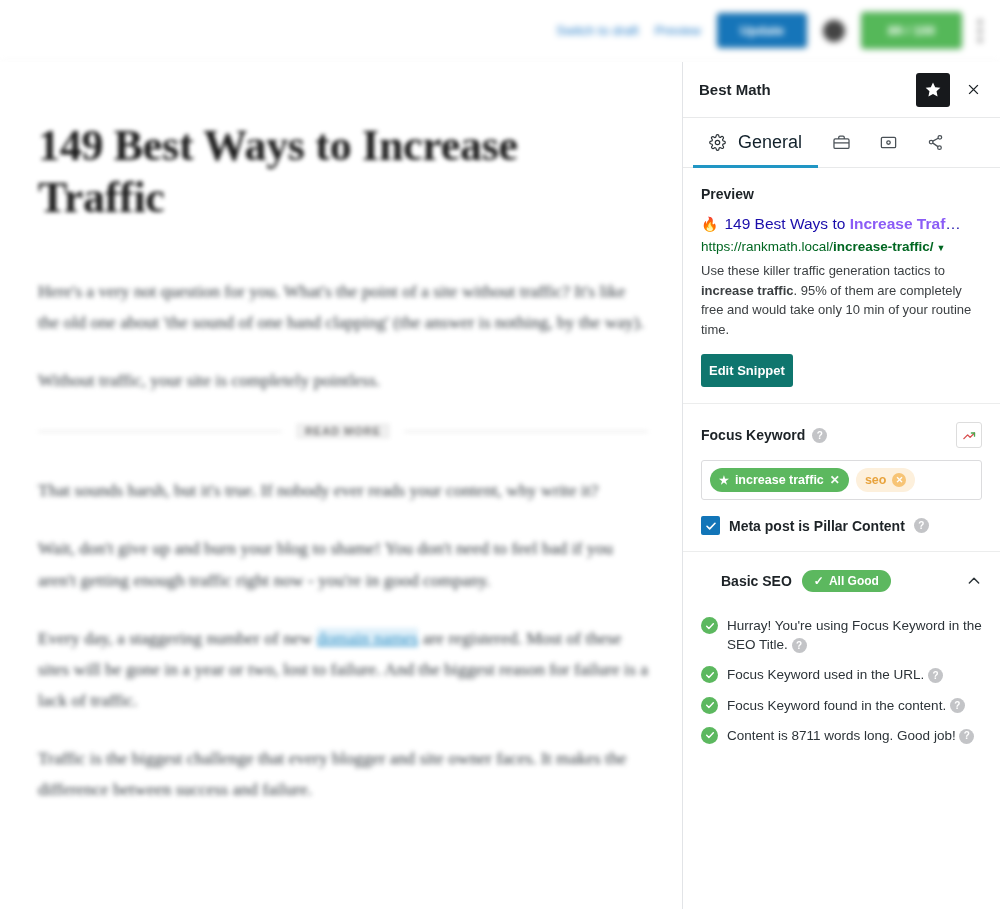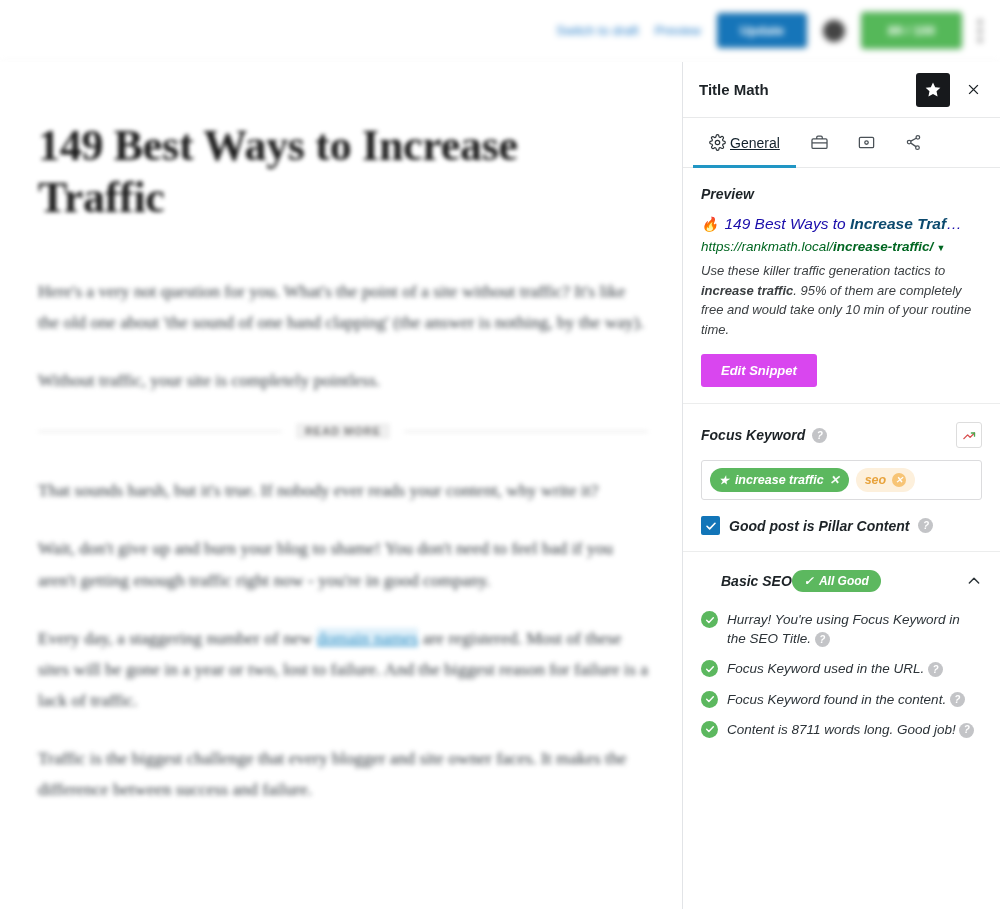--- a/index.html
+++ b/index.html
@@ -78,52 +78,52 @@
     display: flex; align-items: center; justify-content: center;
   }
   .rm-close { width: 26px; height: 26px; display: flex; align-items: center;
     justify-content: center; color: #1d2327; }
 
   .rm-tabs {
     height: 50px; display: flex; align-items: stretch;
     border-bottom: 1px solid #e8e9ea; padding-left: 10px;
   }
   .rm-tab {
-    display: flex; align-items: center; gap: 4px; padding: 0 16px;
-    color: #4a5157; font-size: 14px; position: relative; text-decoration: underline;
+    display: flex; align-items: center; gap: 12px; padding: 0 16px;
+    color: #4a5157; font-size: 18px; position: relative;
   }
   .rm-tab.active { color: #12212b; font-weight: 400; }
   .rm-tab.active::after {
     content: ""; position: absolute; left: 0; right: 0; bottom: -1px;
     height: 3px; background: #2196c4;
   }
   .rm-tab.icononly { padding: 0 14px; }
 
   .rm-scroll { flex: 1; overflow: hidden; }
-  .rm-section { padding: 18px 18px 16px 18px; border-bottom: 1px solid #eceded; font-style: italic; }
+  .rm-section { padding: 18px 18px 16px 18px; border-bottom: 1px solid #eceded; }
   .rm-section.nob { border-bottom: none; }
   .rm-sec-title { font-size: 14px; font-weight: 700; color: #1d2327; margin-bottom: 12px; }
 
   
   .snip-title {
     font-size: 15.5px; line-height: 1.3; color: #1a0dab; margin-bottom: 4px;
     display: flex; align-items: baseline; gap: 6px; white-space: nowrap; overflow: hidden;
   }
-  .snip-title b { font-weight: 700; color: #0c4a6e; }
+  .snip-title b { font-weight: 700; color: #8b5cf6; }
   .snip-flame { font-size: 14px; }
   .snip-url {
     font-size: 13.5px; color: #006621; line-height: 1.4; margin-bottom: 4px;
   }
   .snip-url b { font-weight: 700; }
   .snip-caret { color: #006621; font-size: 9px; margin-left: 3px; }
   .snip-desc { font-size: 13px; line-height: 1.5; color: #3c4043; }
   .snip-desc b { font-weight: 700; color: #3c4043; }
   .edit-snippet {
-    margin-top: 15px; display: inline-block; background: #d946ef; color: #fff;
-    font-size: 13px; font-weight: 600; padding: 9px 20px; border-radius: 3px;
+    margin-top: 15px; display: inline-block; background: #0f766e; color: #fff;
+    font-size: 13px; font-weight: 600; padding: 9px 8px; border-radius: 3px;
   }
 
   
   .fk-head { display: flex; align-items: center; gap: 7px; margin-bottom: 12px; }
   .fk-head .rm-sec-title { margin-bottom: 0; }
   .fk-spacer { flex: 1; }
   .trend-btn {
     width: 26px; height: 26px; border: 1px solid #ddd; border-radius: 3px;
     background: #fff; display: flex; align-items: center; justify-content: center;
   }
@@ -151,21 +151,21 @@
   }
 
   .pillar-row { display: flex; align-items: center; gap: 9px; margin-top: 16px; }
   .cb {
     width: 19px; height: 19px; background: #1275b8; border-radius: 2px;
     display: flex; align-items: center; justify-content: center; flex: none;
   }
   .pillar-label { font-size: 14px; font-weight: 700; color: #1d2327; }
 
   
-  .bs-head { display: flex; align-items: center; margin-bottom: 18px; padding-left: 20px; }
+  .bs-head { display: flex; align-items: center; gap: 10px; margin-bottom: 24px; padding-left: 20px; }
   .badge {
     background: #5cb85f; color: #fff; font-size: 12px; font-weight: 700;
     padding: 4px 12px; border-radius: 11px; display: inline-flex;
     align-items: center; gap: 5px;
   }
   .chev { margin-left: auto; color: #2c3338; }
   .check-list { display: flex; flex-direction: column; gap: 11px; }
   .check-item { display: flex; gap: 9px; align-items: flex-start; }
   .ok {
     width: 17px; height: 17px; border-radius: 50%; background: #5cb85f;
@@ -211,21 +211,21 @@
       <p>That sounds harsh, but it's true. If nobody ever reads your content, why write it?</p>
       <p>Wait, don't give up and burn your blog to shame! You don't need to feel bad if you aren't getting enough traffic right now - you're in good company.</p>
       <p><span>Every day, a staggering number of new </span><a class="inline-link" href="#">domain names</a><span> are registered. Most of these sites will be gone in a year or two, lost to failure. And the biggest reason for failure is a lack of traffic.</span></p>
       <p>Traffic is the biggest challenge that every blogger and site owner faces. It makes the difference between success and failure.</p>
     </div>
   </div>
 
   <aside class="rm-panel">
 
     <div class="rm-head">
-      <span class="rm-title">Title Math</span>
+      <span class="rm-title">Best Math</span>
       <span class="rm-star-btn">
         <svg width="18" height="18" viewBox="0 0 24 24" fill="#fff">
             <path d="M12 2l2.9 6.3 6.9.8-5.1 4.7 1.4 6.8-6.1-3.4-6.1 3.4 1.4-6.8L2.2 9.1l6.9-.8z"></path>
           </svg>
       </span>
       <span class="rm-close">
         <svg width="15" height="15" viewBox="0 0 24 24" fill="none" stroke="#1d2327" stroke-width="2.2">
             <path d="M5 5l14 14M19 5L5 19"></path>
           </svg>
       </span>
@@ -307,21 +307,21 @@
             <span>seo</span>
             <span class="x">✕</span>
           </span>
         </div>
         <div class="pillar-row">
           <span class="cb">
             <svg width="12" height="12" viewBox="0 0 24 24" fill="none" stroke="#fff" stroke-width="3.2" stroke-linecap="round" stroke-linejoin="round">
                 <path d="M4 12.5l5.3 5.3L20 6.5"></path>
               </svg>
           </span>
-          <span class="pillar-label">Good post is Pillar Content</span>
+          <span class="pillar-label">Meta post is Pillar Content</span>
           <span class="help-ico">?</span>
         </div>
       </section>
 
       <section class="rm-section nob">
         <div class="bs-head">
           <span class="rm-sec-title" style="margin:0">Basic SEO</span>
           <span class="badge">
             <span>✓</span>
             <span>All Good</span>

